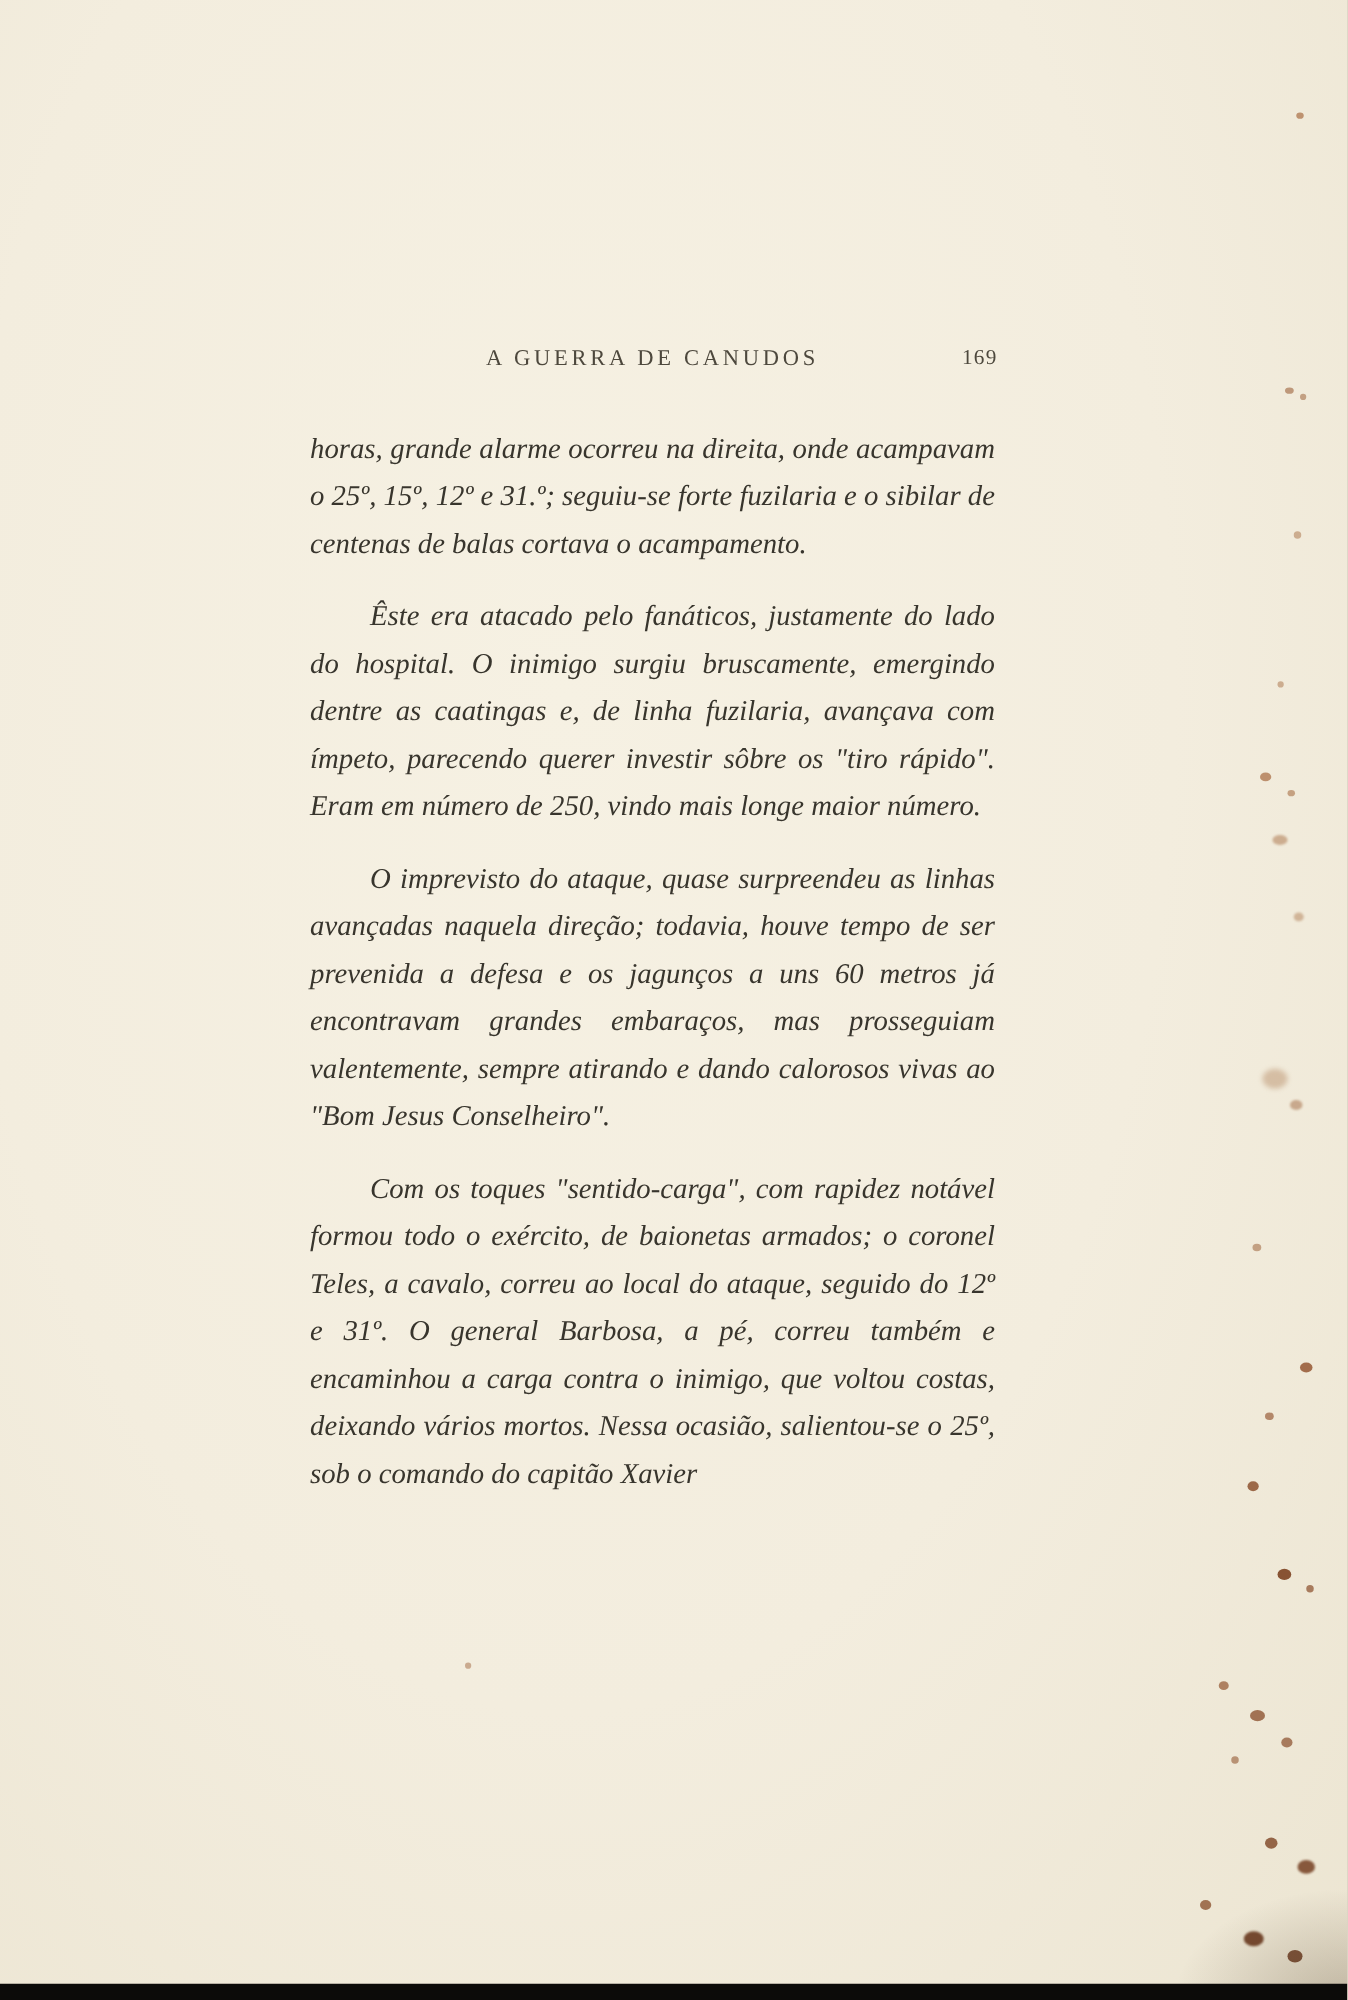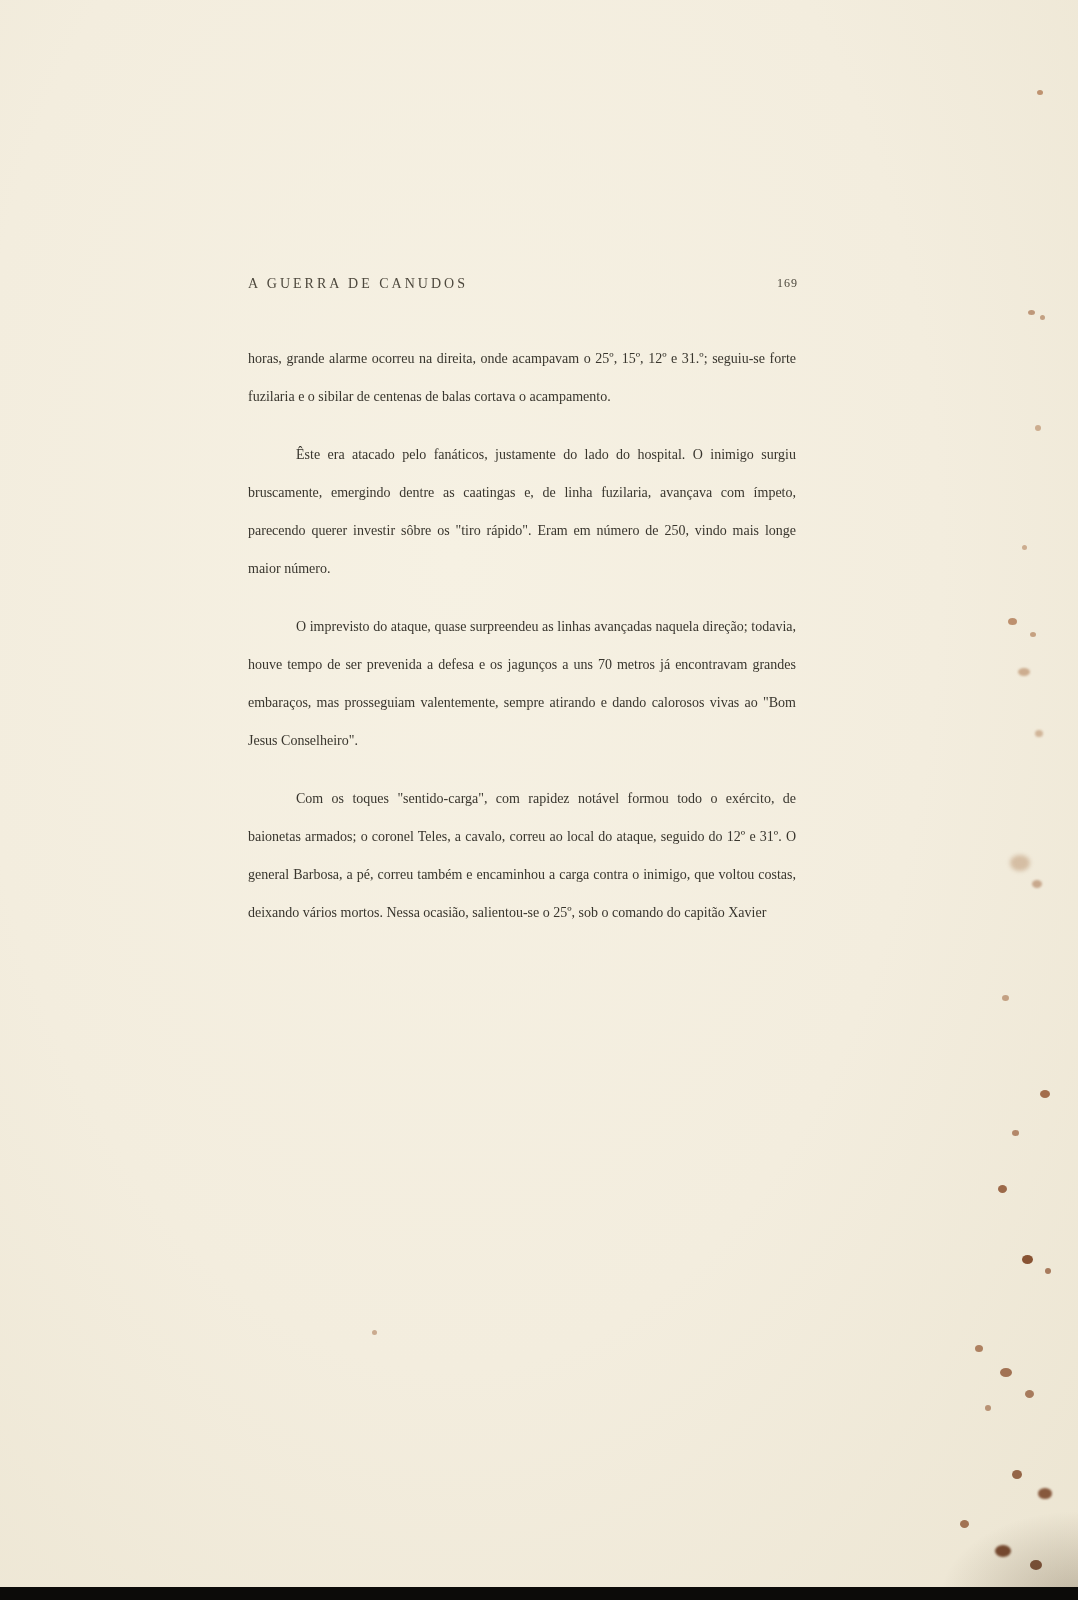--- a/index.html
+++ b/index.html
@@ -23,40 +23,42 @@
     top: 276px;
     width: 548px;
   }
   .running-header {
     position: relative;
     height: 30px;
     margin-bottom: 34px;
   }
   .running-title {
     display: block;
-    font-size: 14px;
+    text-align: center;
+    font-size: 18px;
     letter-spacing: 3px;
     color: #4d483d;
   }
   .page-number {
     position: absolute;
     right: -2px;
     top: 0;
-    font-size: 12px;
+    font-size: 17px;
     color: #4d483d;
     letter-spacing: 1px;
     text-align: center;
   }
   .body-text p {
     margin: 0 0 20px 0;
-    font-size: 14px;
+    font-size: 23px;
     line-height: 38px;
     text-align: justify;
     text-justify: inter-word;
     color: #38352d;
+    font-style: italic;
   }
   .body-text p.indent {
     text-indent: 48px;
   }
   
   .stain {
     position: absolute;
     border-radius: 50%;
     pointer-events: none;
   }
@@ -86,21 +88,21 @@
   <div class="text-column">
 
     <div class="running-header">
       <span class="running-title">A GUERRA DE CANUDOS</span>
       <span class="page-number">169</span>
     </div>
 
     <div class="body-text">
       <p>horas, grande alarme ocorreu na direita, onde acampavam o 25º, 15º, 12º e 31.º; seguiu-se forte fuzilaria e o sibilar de centenas de balas cortava o acampamento.</p>
       <p class="indent">Êste era atacado pelo fanáticos, justamente do lado do hospital. O inimigo surgiu bruscamente, emergindo dentre as caatingas e, de linha fuzilaria, avançava com ímpeto, parecendo querer investir sôbre os "tiro rápido". Eram em número de 250, vindo mais longe maior número.</p>
-      <p class="indent">O imprevisto do ataque, quase surpreendeu as linhas avançadas naquela direção; todavia, houve tempo de ser prevenida a defesa e os jagunços a uns 70 metros já encontravam grandes embaraços, mas prosseguiam valentemente, sempre atirando e dando calorosos vivas ao "Bom Jesus Conselheiro".</p>
+      <p class="indent">O imprevisto do ataque, quase surpreendeu as linhas avançadas naquela direção; todavia, houve tempo de ser prevenida a defesa e os jagunços a uns 60 metros já encontravam grandes embaraços, mas prosseguiam valentemente, sempre atirando e dando calorosos vivas ao "Bom Jesus Conselheiro".</p>
       <p class="indent">Com os toques "sentido-carga", com rapidez notável formou todo o exército, de baionetas armados; o coronel Teles, a cavalo, correu ao local do ataque, seguido do 12º e 31º. O general Barbosa, a pé, correu também e encaminhou a carga contra o inimigo, que voltou costas, deixando vários mortos. Nessa ocasião, salientou-se o 25º, sob o comando do capitão Xavier</p>
     </div>
 
   </div>
 
   <span class="stain" style="left:1037px; top:90px;  width:6px;  height:5px;  background:rgba(150,75,25,0.55);"></span>
   <span class="stain" style="left:1028px; top:310px; width:7px;  height:5px;  background:rgba(140,70,25,0.5);"></span>
   <span class="stain" style="left:1040px; top:315px; width:5px;  height:5px;  background:rgba(140,70,25,0.45);"></span>
   <span class="stain" style="left:1035px; top:425px; width:6px;  height:6px;  background:rgba(150,80,30,0.4);"></span>
   <span class="stain" style="left:1022px; top:545px; width:5px;  height:5px;  background:rgba(150,80,30,0.4);"></span>

